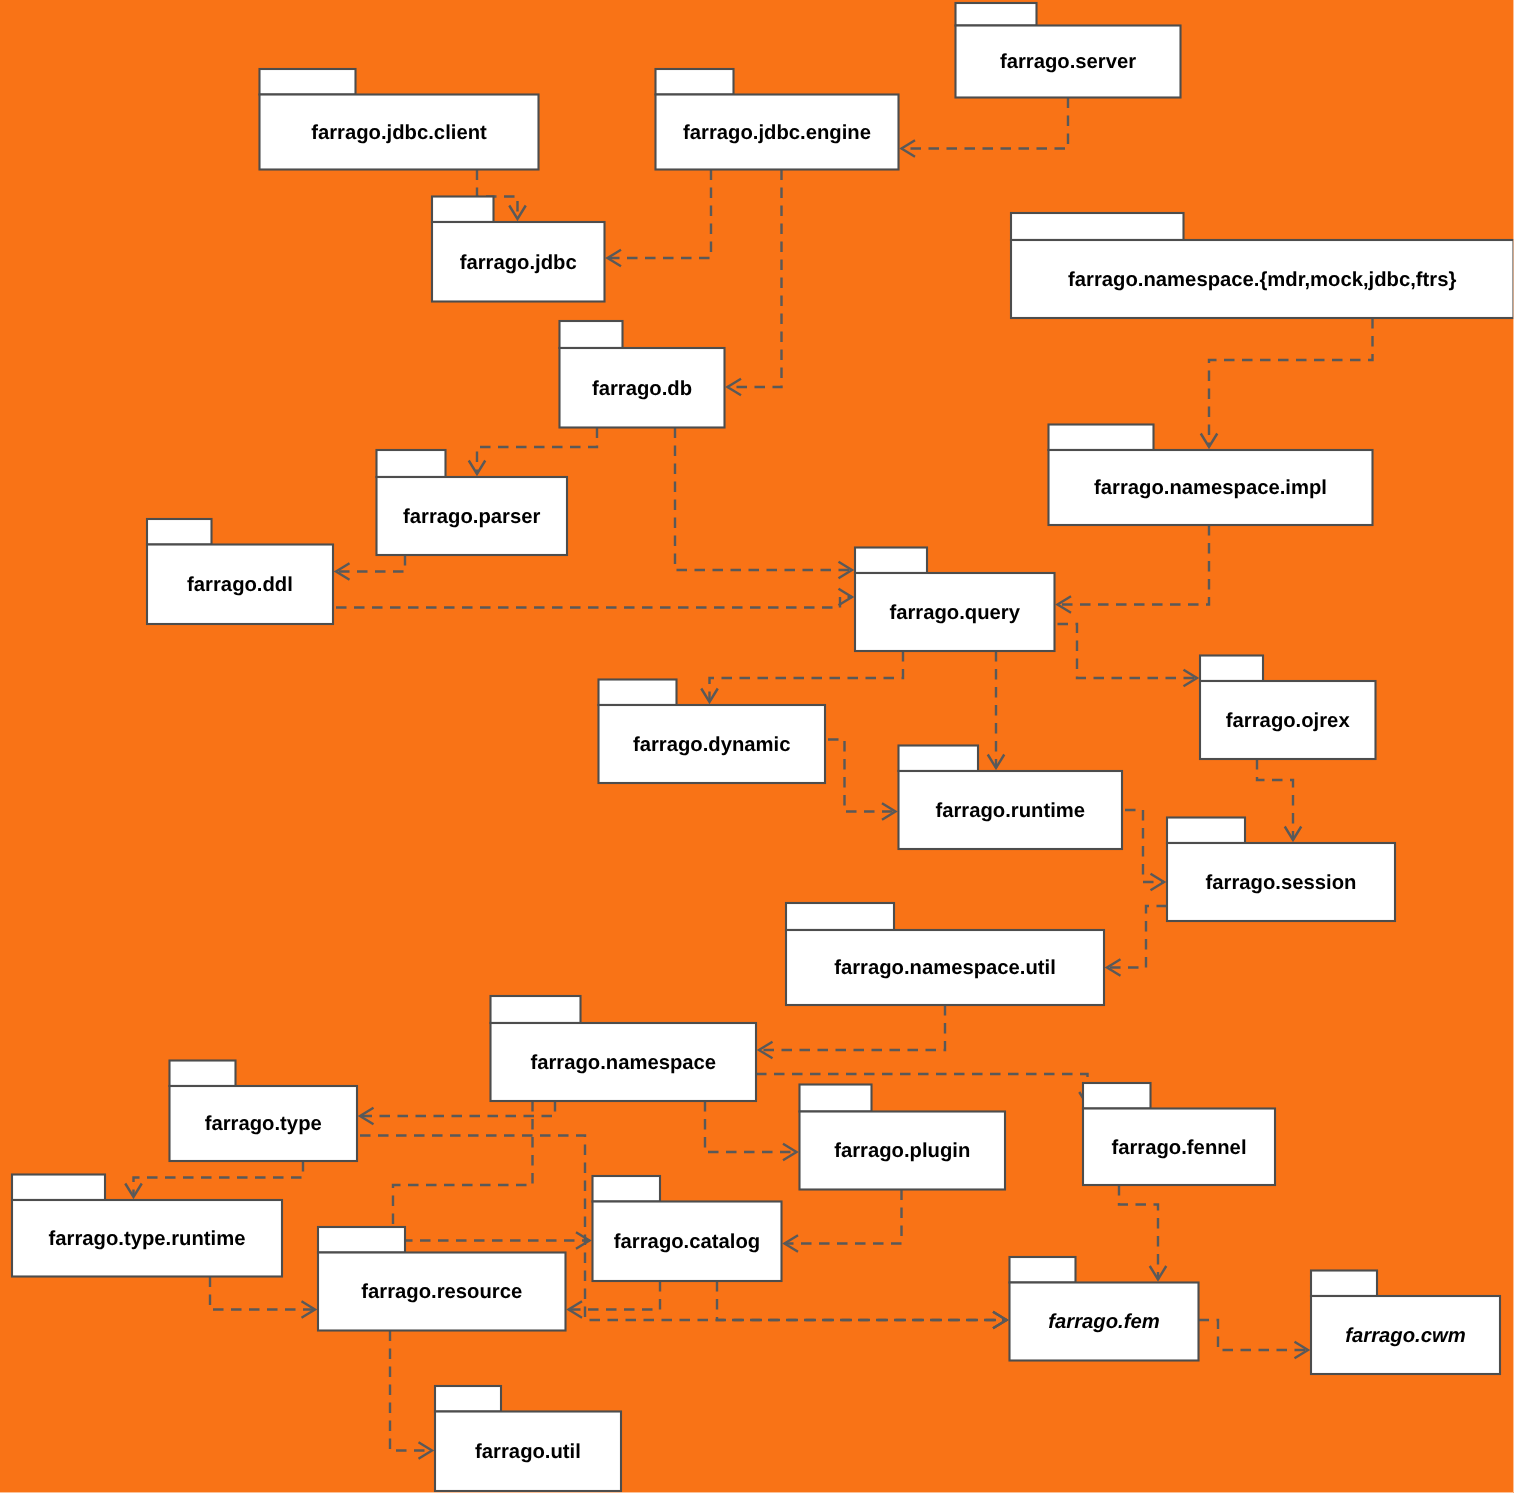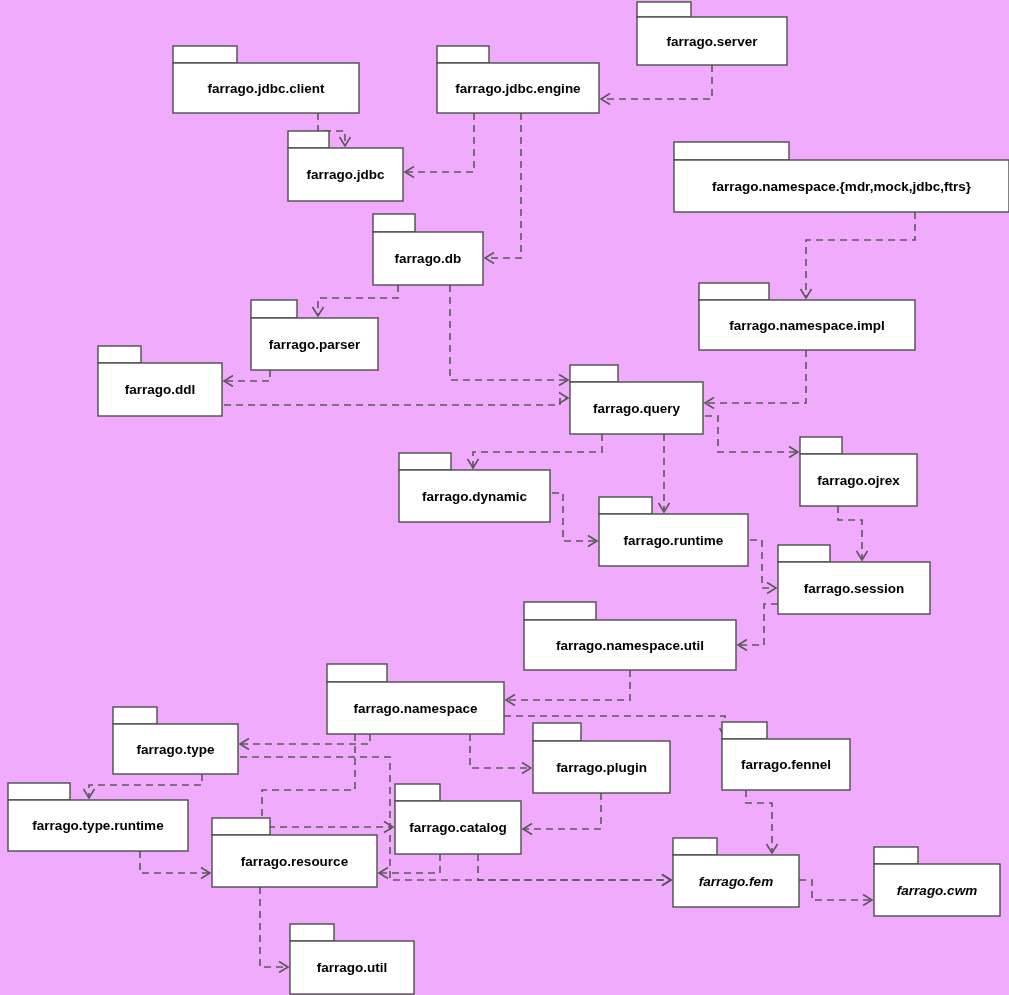--- a/index.html
+++ b/index.html
@@ -7,21 +7,21 @@
     padding: 0;
     background: #ffffff;
   }
   body {
     font-family: "Liberation Sans", sans-serif;
   }
   #diagram-root {
     position: relative;
     width: 1009px;
     height: 995px;
-    background: #f0abfc;
+    background: #f97316;
     overflow: hidden;
   }
   svg#uml-canvas {
     display: block;
     width: 1009px;
     height: 995px;
   }
   .pkg-body {
     fill: #ffffff;
     stroke: #4d4d4d;

